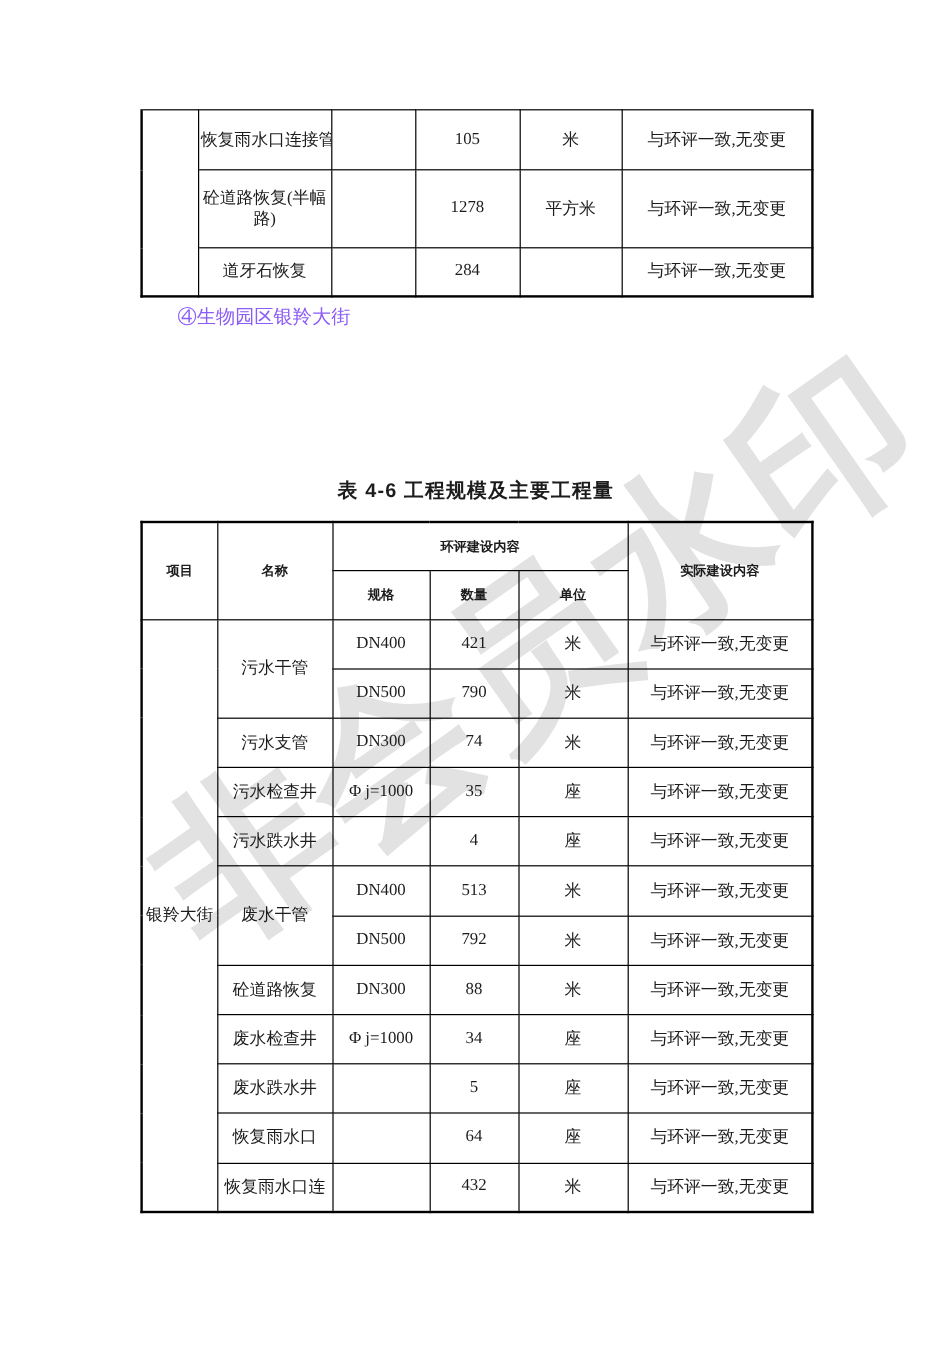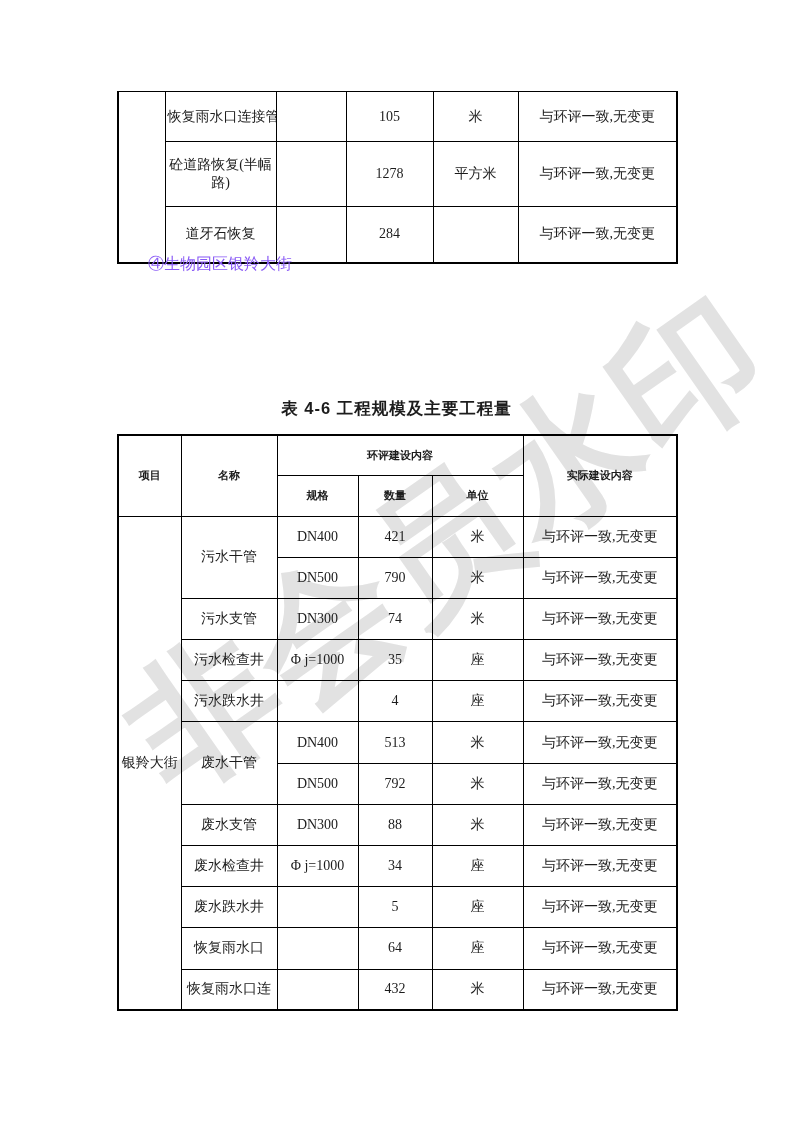--- a/index.html
+++ b/index.html
@@ -20,21 +20,21 @@
   table{border-collapse:collapse;table-layout:fixed;background:transparent;}
   td,th{
     border:1px solid #000;text-align:center;vertical-align:middle;
     font-family:"Liberation Serif",serif;font-size:14px;font-weight:normal;
     padding:0 2px;overflow:hidden;position:relative;
   }
   .t1{position:absolute;left:117px;top:91px;width:559px;
       border:2px solid #000;border-top:1px solid #000;}
   .t1 tr.r1{height:50px;padding-left:27px;}
   .t1 tr.r2{height:65px;}
-  .t1 tr.r3{height:56px;padding-left:48px;}
+  .t1 tr.r3{height:40px;padding-left:48px;}
   .t2{position:absolute;left:117px;top:434px;width:559px;border:2px solid #000;}
   .t2 tr.hr1{height:40px;}
   .t2 tr.hr2{height:41px;}
   .t2 tr.dr{height:41.2px;}
   .t2 th{font-weight:bold;font-size:11px;}
   .nowrap{white-space:nowrap;}
   
   .heading{
     position:absolute;left:148px;top:254px;width:520px;
     font-size:16px;font-weight:normal;color:#8b5cf6;
@@ -193,21 +193,21 @@
       <tr class="dr">
         <td>DN500</td>
         <td>792</td>
         <td>米</td>
         <td class="nowrap">
           <span>与环评一致,无变更</span>
           
         </td>
       </tr>
       <tr class="dr">
-        <td>废水支管</td>
+        <td>砼道路恢复</td>
         <td>DN300</td>
         <td>88</td>
         <td>米</td>
         <td class="nowrap">
           <span>与环评一致,无变更</span>
           
         </td>
       </tr>
       <tr class="dr">
         <td>废水检查井</td>

